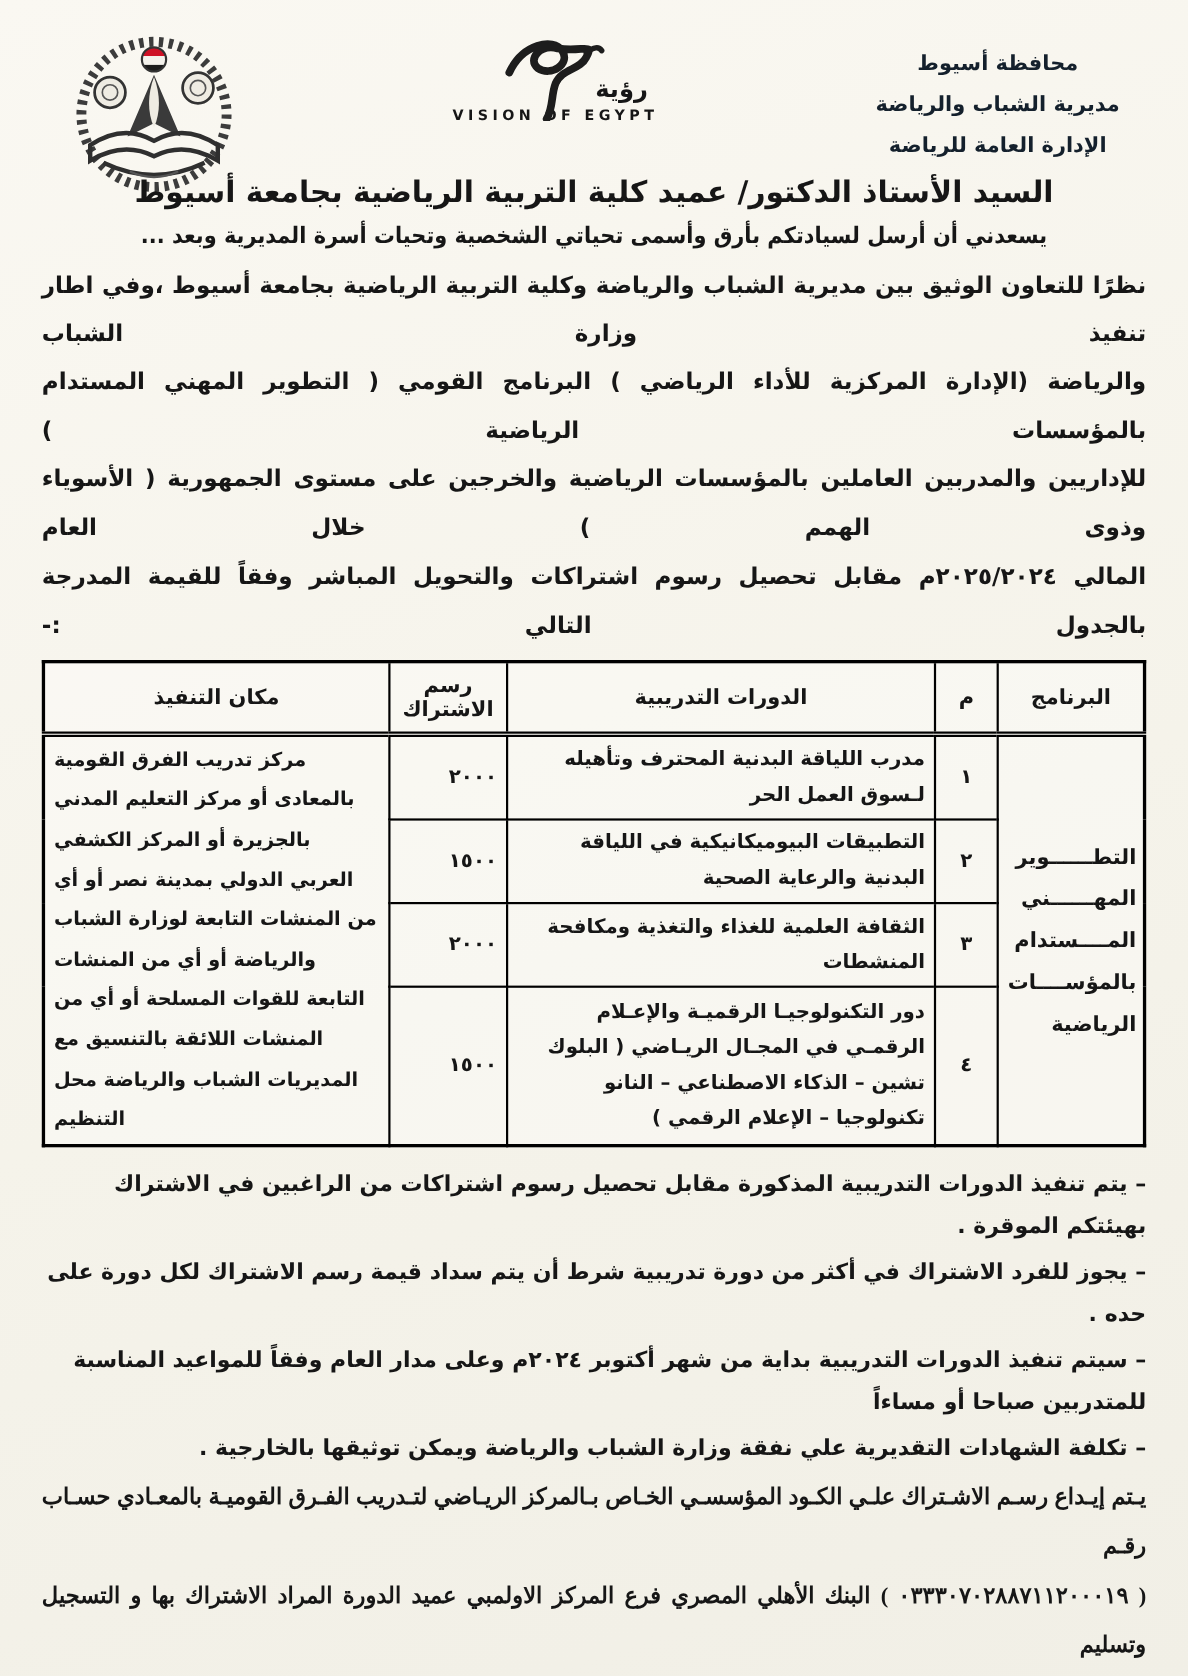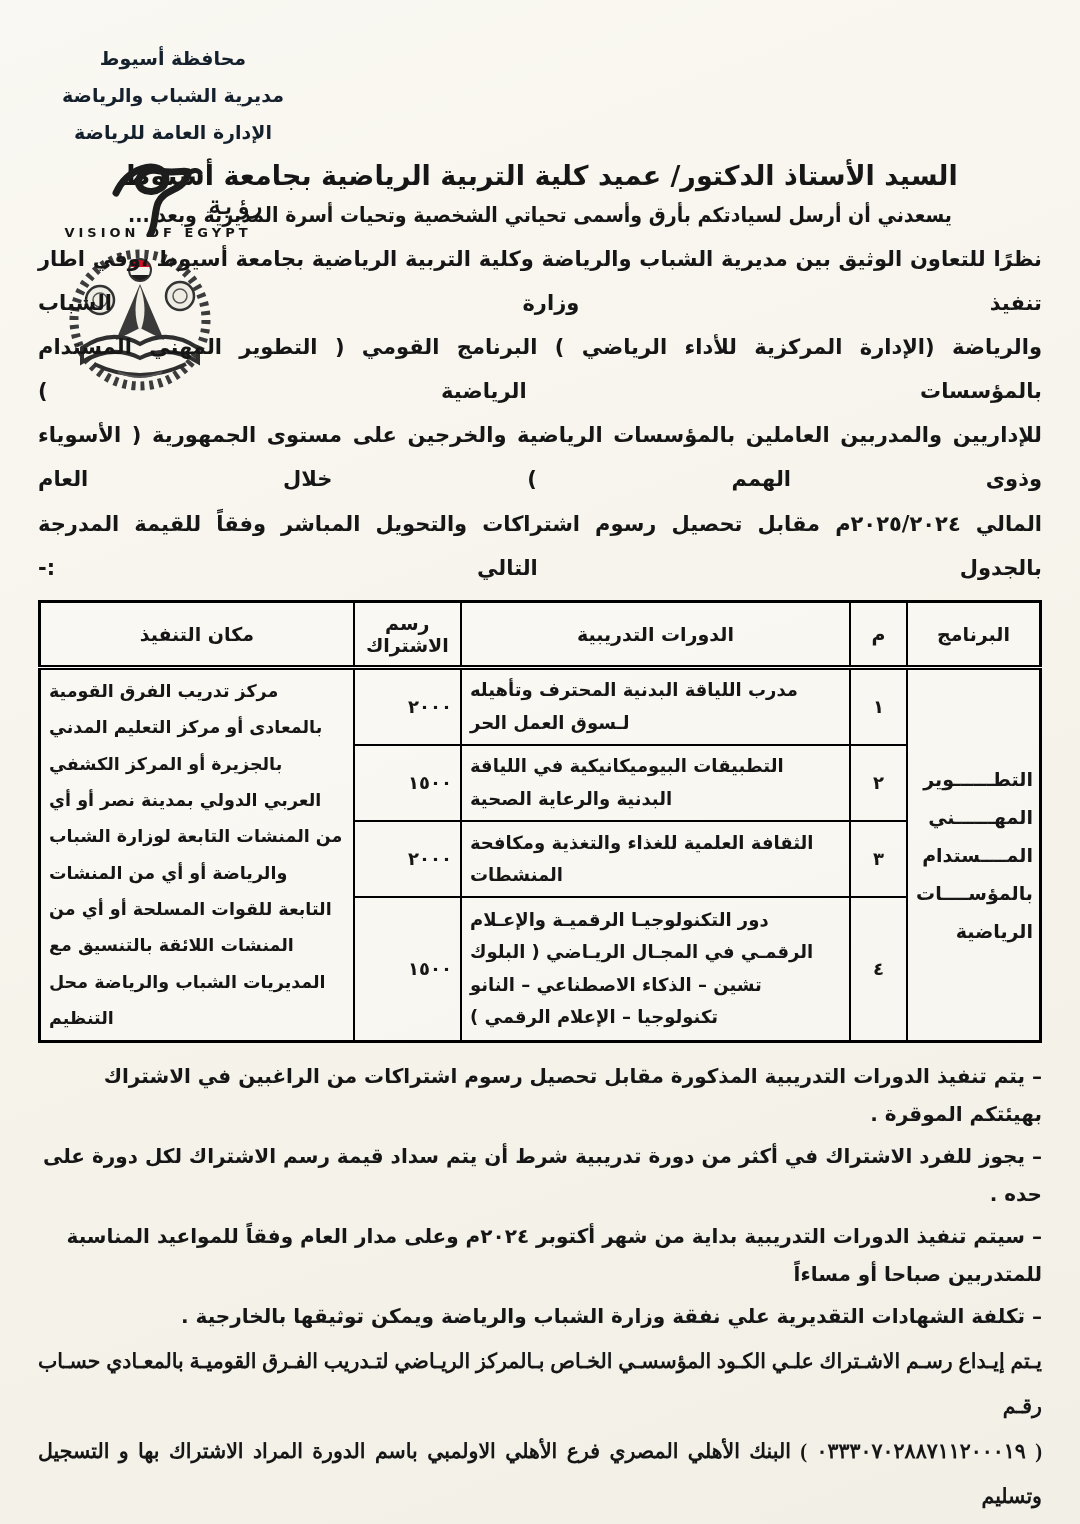--- a/index.html
+++ b/index.html
@@ -4,42 +4,42 @@
 <style>
   html,body{margin:0;padding:0;background:#6e6e6e;}
   .page{
     position:relative; width:1080px; height:1524px; margin:0 auto;
     background:linear-gradient(160deg,#faf8f2 0%,#f5f3ea 55%,#f1efe6 100%);
     color:#161616; direction:rtl; overflow:hidden; box-sizing:border-box;
     padding:24px 38px 0 38px;
     font-family:"DejaVu Sans", sans-serif;
   }
   
-  .header{display:flex; justify-content:space-between; align-items:flex-end; height:134px;flex-direction:column;}
+  .header{display:flex; justify-content:space-between; align-items:flex-start; height:134px;}
   .hdr-right{width:270px; text-align:center; font-weight:bold; font-size:19px; line-height:1.95; padding-top:16px; color:#14202c;}
   .vision{position:relative; width:240px; text-align:center; padding-top:8px;}
   .vision-top{position:relative; height:64px;}
-  .vision-ar{position:absolute; right:16px; bottom:2px; font-size:22px; font-weight:bold;font-family:Liberation Mono, monospace;}
+  .vision-ar{position:absolute; right:36px; bottom:2px; font-size:22px; font-weight:bold;}
   .vision-swirl{position:absolute; left:60px; top:0;}
   .vision-year{font-size:50px; font-weight:900; letter-spacing:1px; line-height:.85; direction:ltr; font-family:"DejaVu Sans",sans-serif;}
   .vision-year .gap{display:inline-block; width:26px;}
   .vision-cap{font-size:13px; font-weight:bold; letter-spacing:4px; direction:ltr; margin-top:2px;}
   .emblem{width:200px; padding-top:4px;}
   
   .title{text-align:center; font-size:27px; font-weight:bold; margin-top:2px;}
   .greeting{text-align:center; font-size:19px; font-weight:bold; margin-top:12px; transform:scaleY(1.08); letter-spacing:-.3px;}
   .intro{margin-top:12px; font-size:21px; font-weight:bold;}
   .intro .line{text-align:justify; text-align-last:justify; -moz-text-align-last:justify; line-height:2.1;}
   
   table.fees{width:100%; border-collapse:collapse; margin-top:10px; border:3px solid #000; background:rgba(255,255,255,.35);}
   .fees th,.fees td{border:2px solid #000; font-weight:bold; padding:3px 8px; vertical-align:middle;}
   .fees thead th{height:56px; font-size:19px; text-align:center; border-bottom:5px double #000;}
   .col-prog{width:108px;} .col-num{width:42px;} .col-course{width:400px;} .col-fee{width:90px;} .col-loc{width:320px;margin-top:12px;}
   td.num-cell{text-align:center; font-size:18px;}
-  td.course-cell{text-align:left; font-size:18px; height:40px; line-height:1.8;}
+  td.course-cell{text-align:right; font-size:18px; height:40px; line-height:1.8;}
   td.course-tall{height:104px;}
   td.fee-cell{text-align:right; font-size:18px;border-radius:22px;}
   td.program-cell{text-align:right; font-size:19px; line-height:2.0; padding-right:6px;}
   td.location-cell{text-align:left; font-size:17.5px; line-height:2.08;}
   
   .bullets{margin-top:14px; font-size:20px; font-weight:bold;}
   .bullets .bullet{text-align:right; line-height:1.9; margin-bottom:4px;}
   .payment{margin-top:4px; font-size:20.5px; font-weight:bold;}
   .payment .line{text-align:justify; text-align-last:justify; -moz-text-align-last:justify; line-height:2.2;font-family:Liberation Serif, serif;}
 </style>
@@ -141,18 +141,18 @@
 
   <div class="bullets">
     <div class="bullet">– يتم تنفيذ الدورات التدريبية  المذكورة مقابل تحصيل رسوم اشتراكات من الراغبين في الاشتراك بهيئتكم الموقرة .</div>
     <div class="bullet">– يجوز للفرد الاشتراك في أكثر من دورة تدريبية شرط أن يتم سداد قيمة رسم الاشتراك لكل دورة على حده .</div>
     <div class="bullet">– سيتم تنفيذ الدورات التدريبية بداية من شهر أكتوبر ٢٠٢٤م وعلى مدار العام وفقاً للمواعيد المناسبة للمتدربين صباحا أو مساءاً</div>
     <div class="bullet">– تكلفة الشهادات التقديرية علي نفقة وزارة الشباب والرياضة ويمكن توثيقها بالخارجية .</div>
   </div>
 
   <div class="payment">
     <div class="line">يـتم إيـداع رسـم الاشـتراك علـي الكـود المؤسسـي الخـاص بـالمركز الريـاضي لتـدريب الفـرق القوميـة بالمعـادي حسـاب رقـم</div>
-    <div class="line">( ٠٣٣٣٠٧٠٢٨٨٧١١٢٠٠٠١٩ ) البنك الأهلي المصري فرع الأهلي الاولمبي باسم الدورة المراد الاشتراك بها و التسجيل وتسليم</div>
+    <div class="line">( ٠٣٣٣٠٧٠٢٨٨٧١١٢٠٠٠١٩ ) البنك الأهلي المصري فرع المركز الاولمبي عميد الدورة المراد الاشتراك بها و التسجيل وتسليم</div>
     <div class="line">وصل السداد من البنك وصورة بطاقة الرقم القومي بمديرية الشباب والرياضة ( الإدارة العامة للرياضة ) علما بأن أخر موعد للحجز</div>
 
   </div>
 
 </div>
 
 </body></html>

